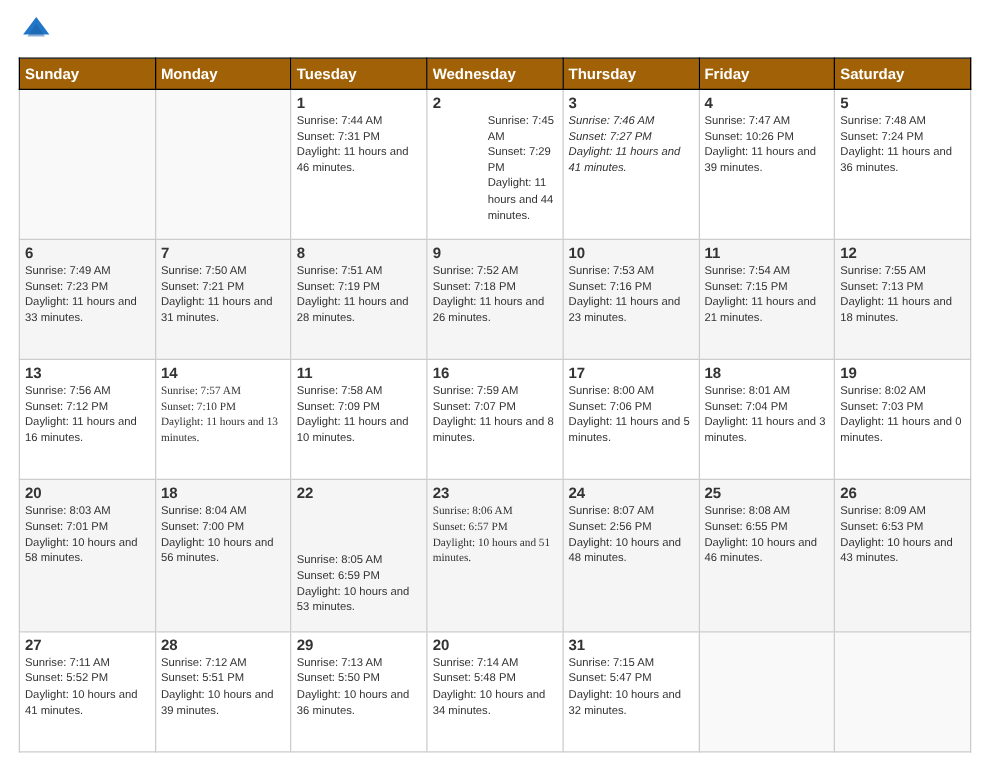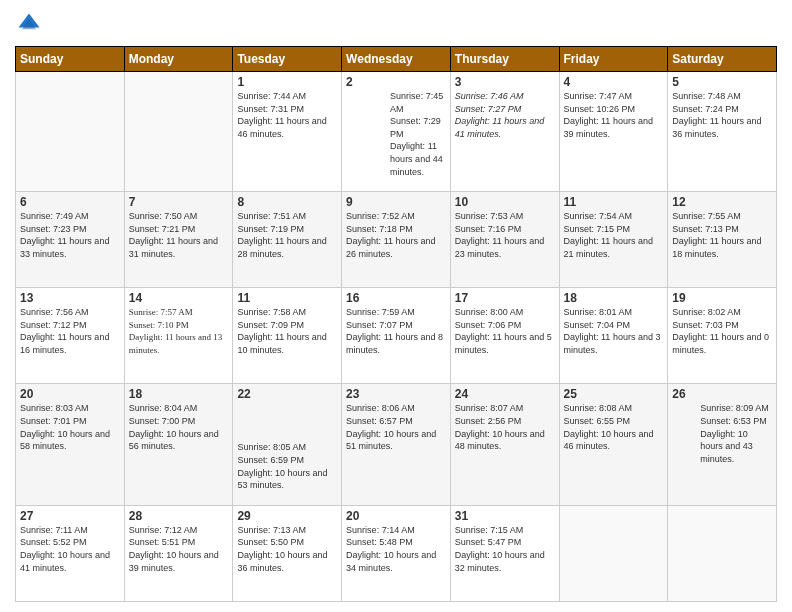--- a/index.html
+++ b/index.html
@@ -263,39 +263,39 @@
 Daylight: 10 hours and 56 minutes.</div>
           </td>
           <td>
             <span class="day-num">22</span>
             <div class="day-info" style="white-space: pre-line; margin-top: 40px;">Sunrise: 8:05 AM
 Sunset: 6:59 PM
 Daylight: 10 hours and 53 minutes.</div>
           </td>
           <td>
             <span class="day-num">23</span>
-            <div class="day-info" style="white-space: pre-line;">Sunrise: 8:06 AM
+            <div class="day-info" style="white-space: pre-line; font-family: Liberation Serif, serif;">Sunrise: 8:06 AM
 Sunset: 6:57 PM
 Daylight: 10 hours and 51 minutes.</div>
           </td>
           <td>
             <span class="day-num">24</span>
             <div class="day-info" style="white-space: pre-line;">Sunrise: 8:07 AM
 Sunset: 2:56 PM
 Daylight: 10 hours and 48 minutes.</div>
           </td>
           <td>
             <span class="day-num">25</span>
             <div class="day-info" style="white-space: pre-line;">Sunrise: 8:08 AM
 Sunset: 6:55 PM
 Daylight: 10 hours and 46 minutes.</div>
           </td>
           <td>
             <span class="day-num">26</span>
-            <div class="day-info" style="white-space: pre-line; margin-left: 28px;">Sunrise: 8:09 AM
+            <div class="day-info" style="white-space: pre-line;">Sunrise: 8:09 AM
 Sunset: 6:53 PM
 Daylight: 10 hours and 43 minutes.</div>
           </td>
         </tr>
         <tr>
           <td>
             <span class="day-num">27</span>
             <div class="day-info" style="white-space: pre-line;">Sunrise: 7:11 AM
 Sunset: 5:52 PM
 Daylight: 10 hours and 41 minutes.</div>

